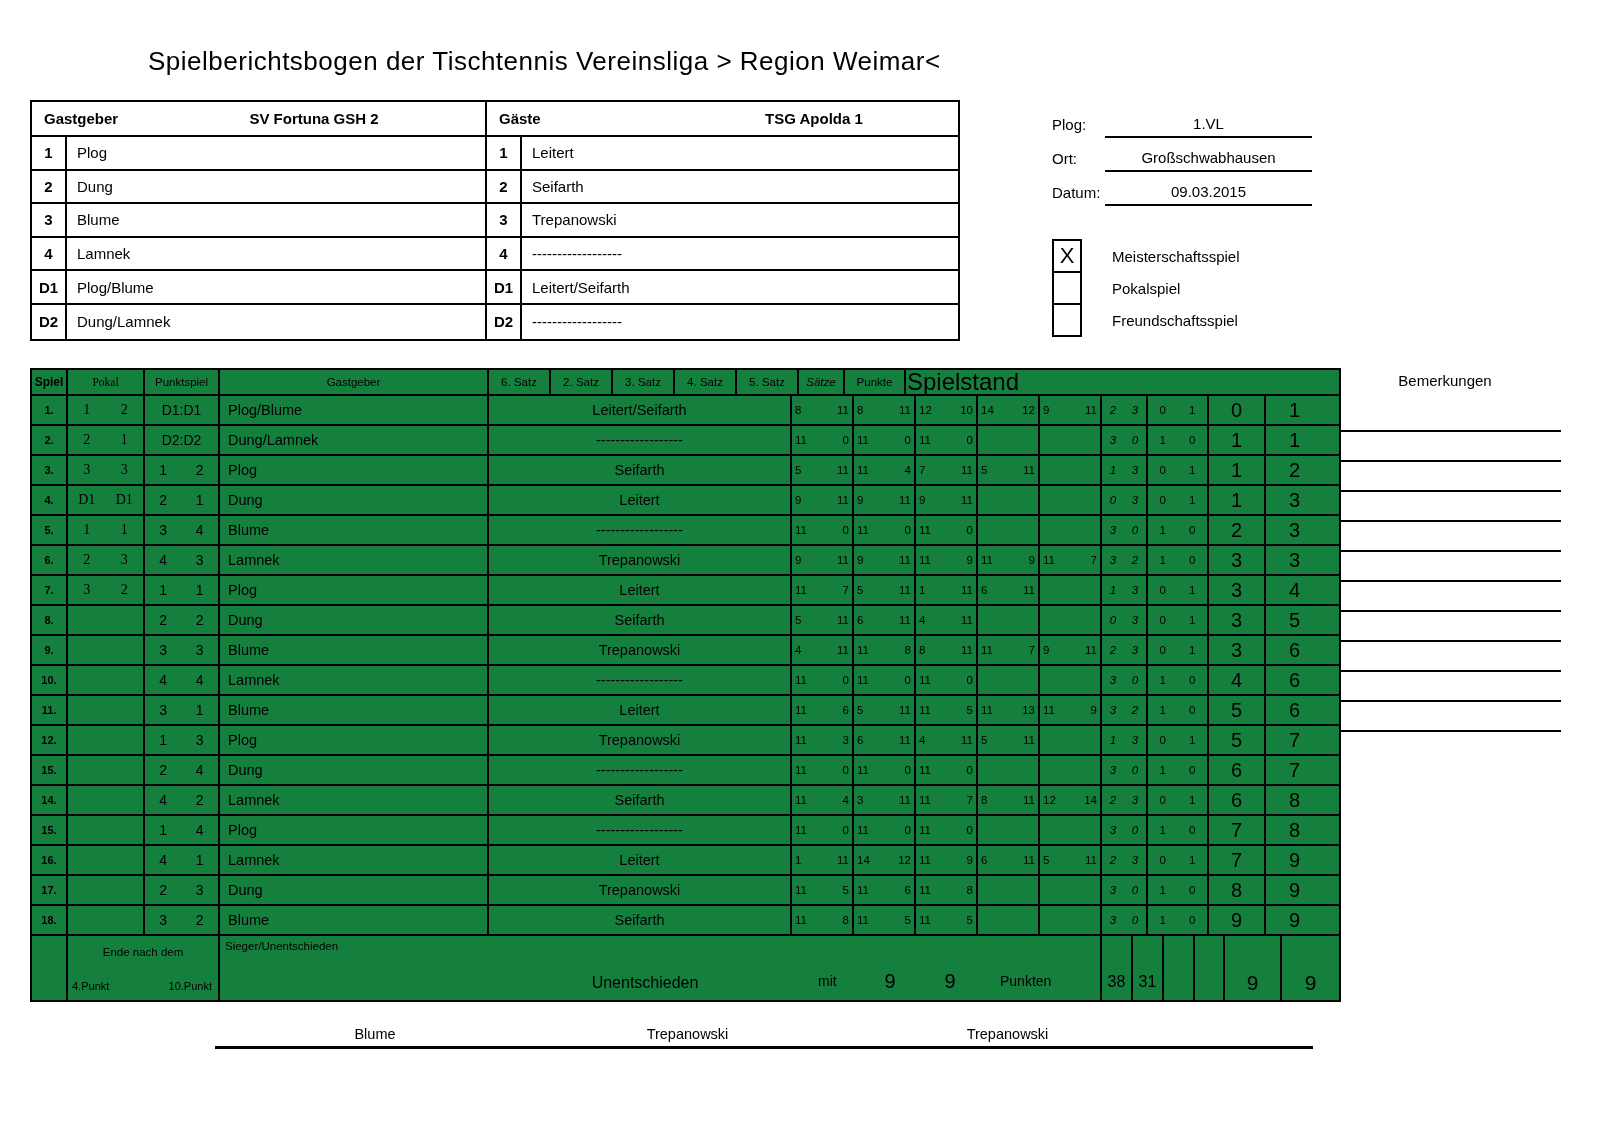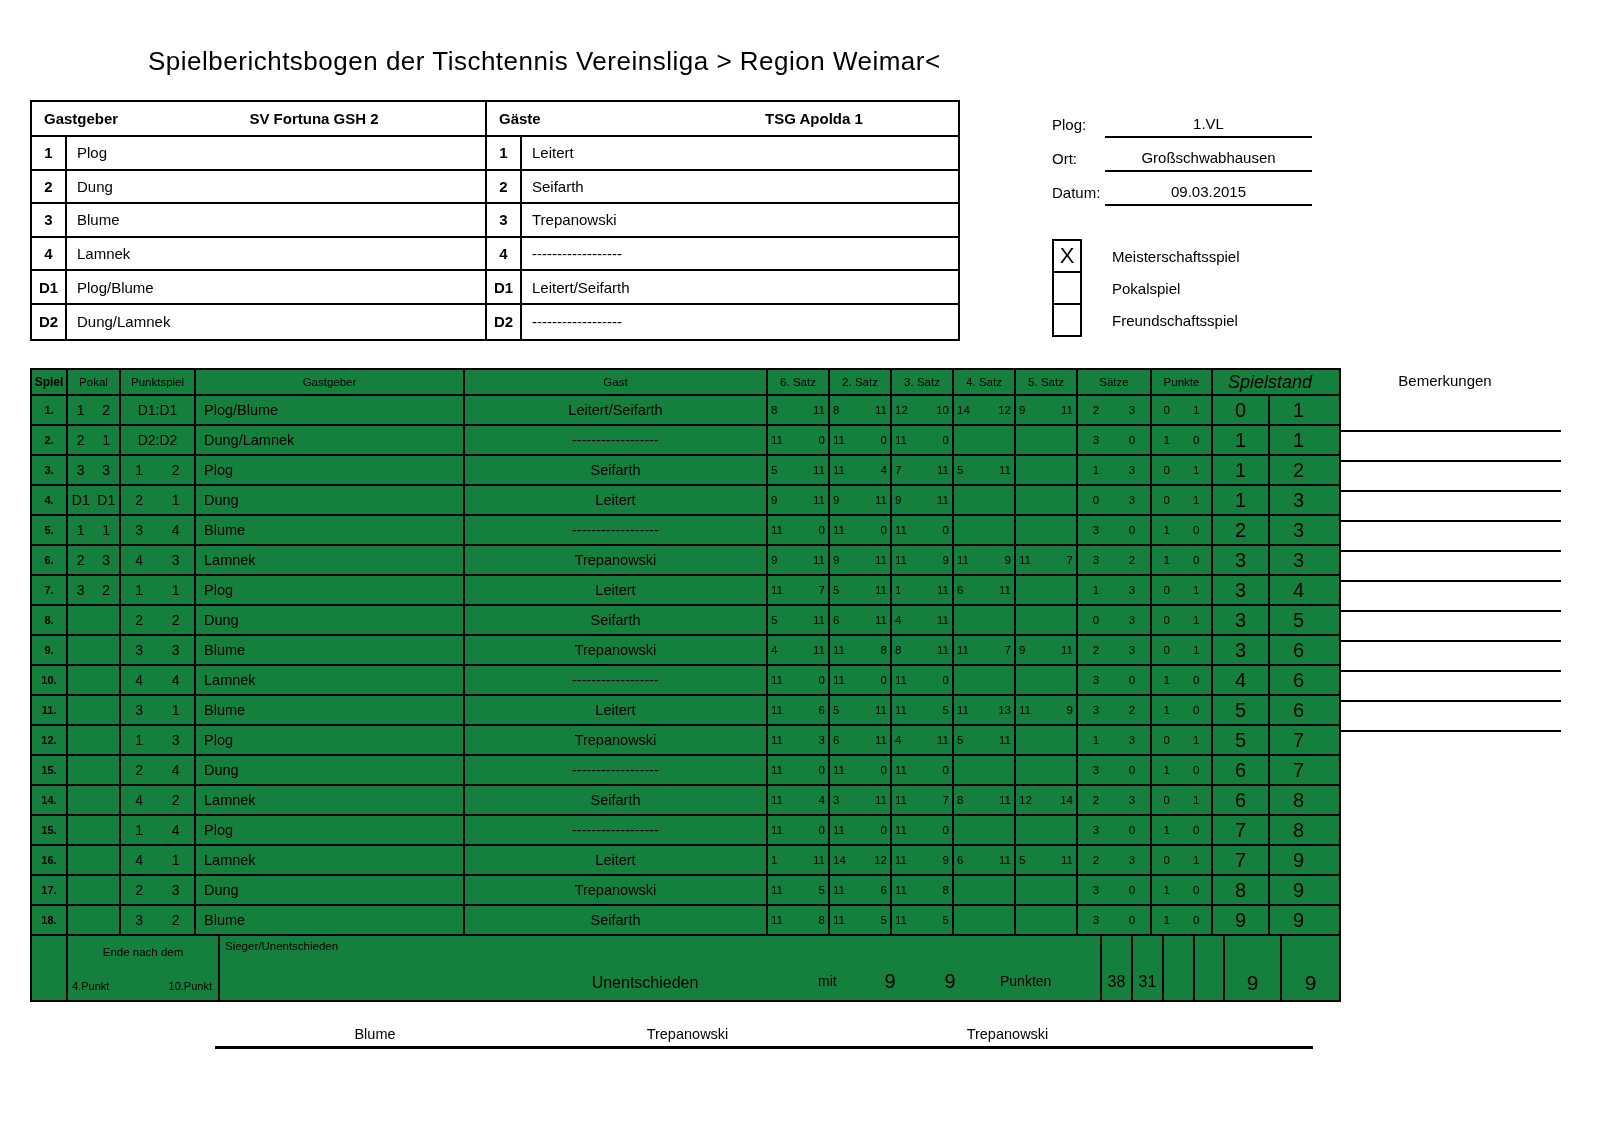--- a/index.html
+++ b/index.html
@@ -40,29 +40,29 @@
             display:flex; align-items:center; justify-content:center; font-size:22px; }
   .cb-label { margin-left:30px; font-size:15px; white-space:nowrap; }
 
   
   .results { position:absolute; left:30px; top:368px; width:1311px; border:2px solid #000; box-sizing:border-box; background:#15803d; }
   .r-head, .r-row, .r-sum { display:flex; box-sizing:border-box; }
   .rc { box-sizing:border-box; border-right:2px solid #000; display:flex; align-items:center; flex-shrink:0; overflow:hidden; }
   .r-head { height:26px; border-bottom:2px solid #000; }
   .r-head .rc { justify-content:center; font-size:11.5px; padding:0; }
   .r-head .h-spiel { font-weight:bold; font-size:12px; }
-  .r-head .h-stand { font-size:18px;font-style:italic; }
+  .r-head .h-stand { font-size:24px; }
   .r-row { height:30px; border-bottom:2px solid #000; }
   .c-spiel { width:36px; justify-content:center; font-weight:bold; font-size:11px; }
-  .c-pokal { width:53px; font-size:14px; }
+  .c-pokal { width:77px; font-size:14px;font-family:Liberation Serif, serif; }
   .c-punkt { width:75px; font-size:14px; }
   .c-host  { width:269px; padding-left:8px; font-size:14.5px; }
   .c-guest { width:303px; justify-content:center; font-size:14.5px; }
   .c-satz  { width:62px; justify-content:space-between; padding:0 3px; font-size:11.5px; }
-  .c-saetze{ width:74px; font-size:11.5px; }
+  .c-saetze{ width:46px; font-size:11.5px;font-style:italic; }
   .c-punkte{ width:61px; font-size:11.5px; }
   .c-stand { width:57px; justify-content:center; font-size:20px; }
   .c-standR{ border-right:none; }
   .c-standhead { width:114px; border-right:none; }
   .half { width:50%; text-align:center; }
   .one  { width:100%; text-align:center; }
   .sl, .sr { display:inline-block; }
 
   
   .r-sum { height:64px; }
@@ -174,21 +174,20 @@
         <div class="cb-label">Freundschaftsspiel</div>
       </div>
     </div>
 
   <div class="results">
     <div class="r-head">
       <div class="rc c-spiel h-spiel">Spiel</div>
       <div class="rc c-pokal">Pokal</div>
       <div class="rc c-punkt">Punktspiel</div>
       <div class="rc c-host" style="justify-content:center;padding-left:0">Gastgeber</div>
-      <div class="rc c-guest">Gast</div>
       <div class="rc c-satz" style="justify-content:center">6. Satz</div>
       <div class="rc c-satz" style="justify-content:center">2. Satz</div>
       <div class="rc c-satz" style="justify-content:center">3. Satz</div>
       <div class="rc c-satz" style="justify-content:center">4. Satz</div>
       <div class="rc c-satz" style="justify-content:center">5. Satz</div>
       <div class="rc c-saetze" style="justify-content:center">Sätze</div>
       <div class="rc c-punkte" style="justify-content:center">Punkte</div>
       <div class="rc c-standhead h-stand">Spielstand</div>
     </div>
 

